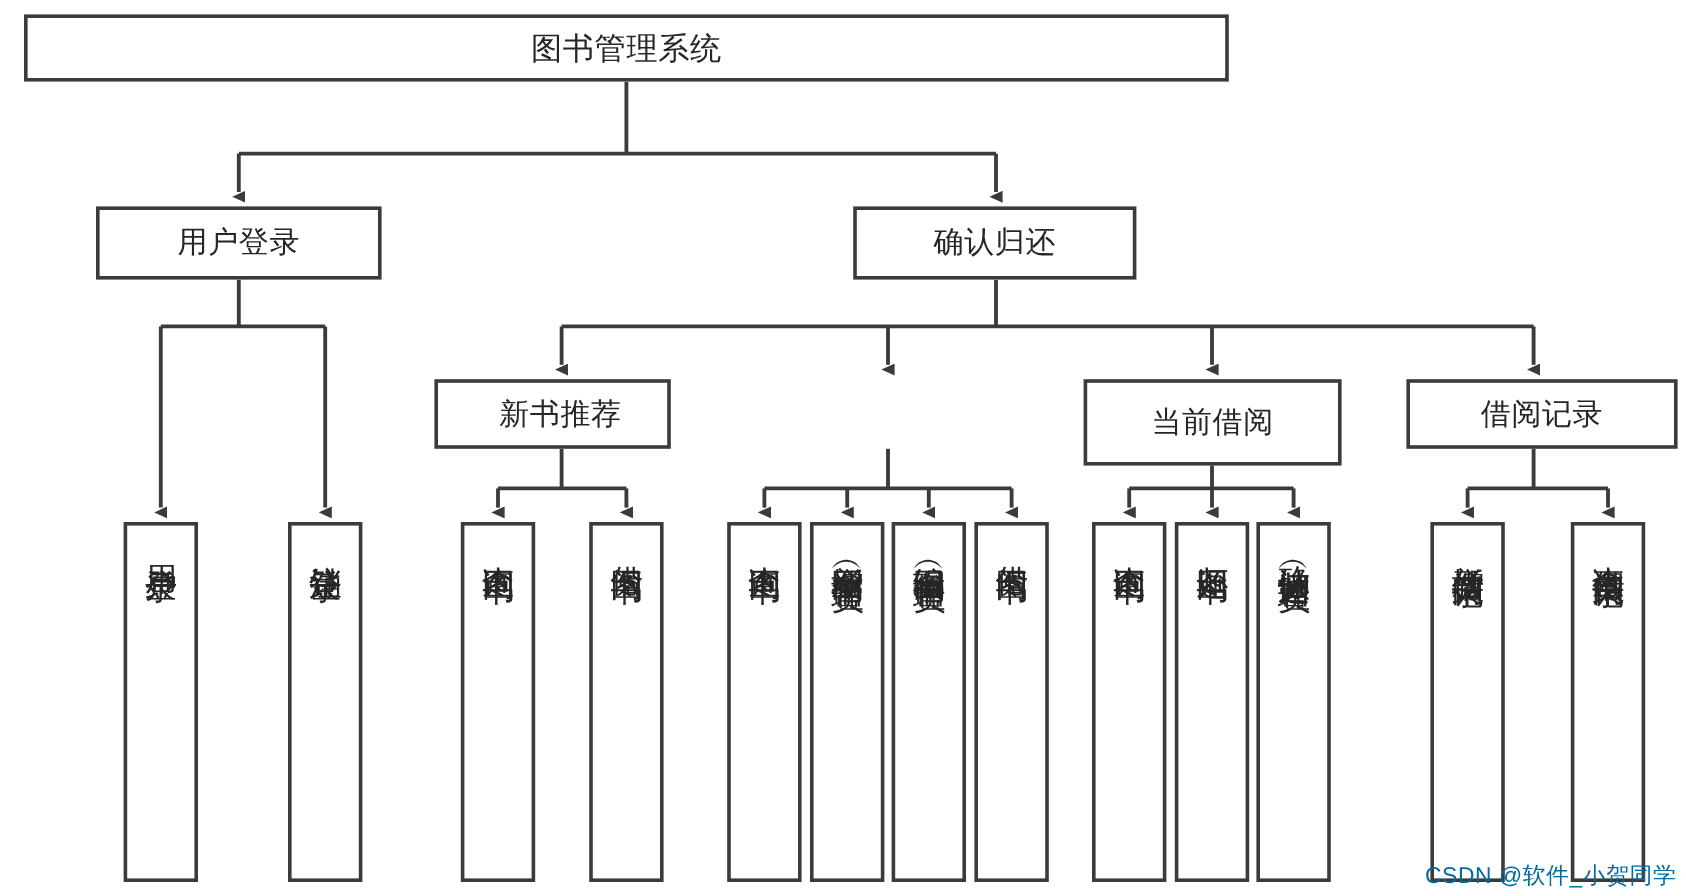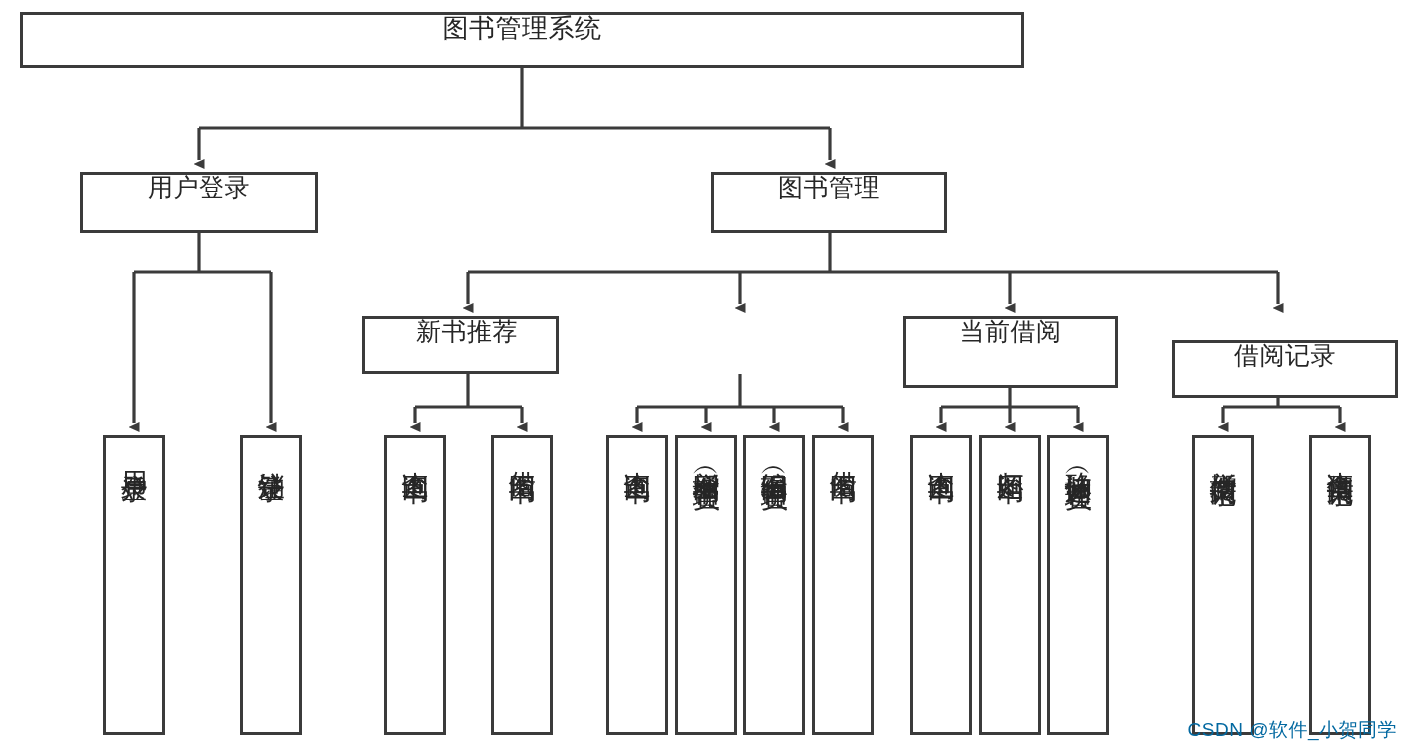--- a/index.html
+++ b/index.html
@@ -11,21 +11,21 @@
   }
   #stage{position:relative;width:1405px;height:747px;}
   svg#wires{position:absolute;left:0;top:0;width:1405px;height:747px;}
 
   .node{
     position:absolute;
     box-sizing:border-box;
     background:#ffffff;
     border:3px solid #3b3b3b;
     display:flex;
-    align-items:flex-start;
+    align-items:center;
     justify-content:center;
     color:#262626;
   }
   .node .lbl{
     display:block;
     text-align:center;
     letter-spacing:0.5px;
     white-space:nowrap;
   }
   
@@ -114,30 +114,30 @@
   </svg>
 
   <div class="node h-node root" style="left:20px;top:12px;width:1004px;height:56px;">
     <span class="lbl">图书管理系统</span>
   </div>
 
   <div class="node h-node" style="left:80px;top:172px;width:238px;height:61px;">
     <span class="lbl">用户登录</span>
   </div>
   <div class="node h-node" style="left:711px;top:172px;width:236px;height:61px;">
-    <span class="lbl">图书管理</span>
+    <span class="lbl">确认归还</span>
   </div>
 
   <div class="node h-node" style="left:362px;top:316px;width:197px;height:58px;padding-left:13px;">
     <span class="lbl">新书推荐</span>
   </div>
   <div class="node h-node" style="left:903px;top:316px;width:215px;height:72px;">
     <span class="lbl">当前借阅</span>
   </div>
-  <div class="node h-node" style="left:1172px;top:316px;width:226px;height:58px;margin-top:24px;">
+  <div class="node h-node" style="left:1172px;top:316px;width:226px;height:58px;">
     <span class="lbl">借阅记录</span>
   </div>
 
   <div class="node v-node" style="left:103px;top:435px;width:62px;height:300px;">
     <span class="lbl">用户登录</span>
   </div>
   <div class="node v-node" style="left:240px;top:435px;width:62px;height:300px;">
     <span class="lbl">注销登录</span>
   </div>
 

